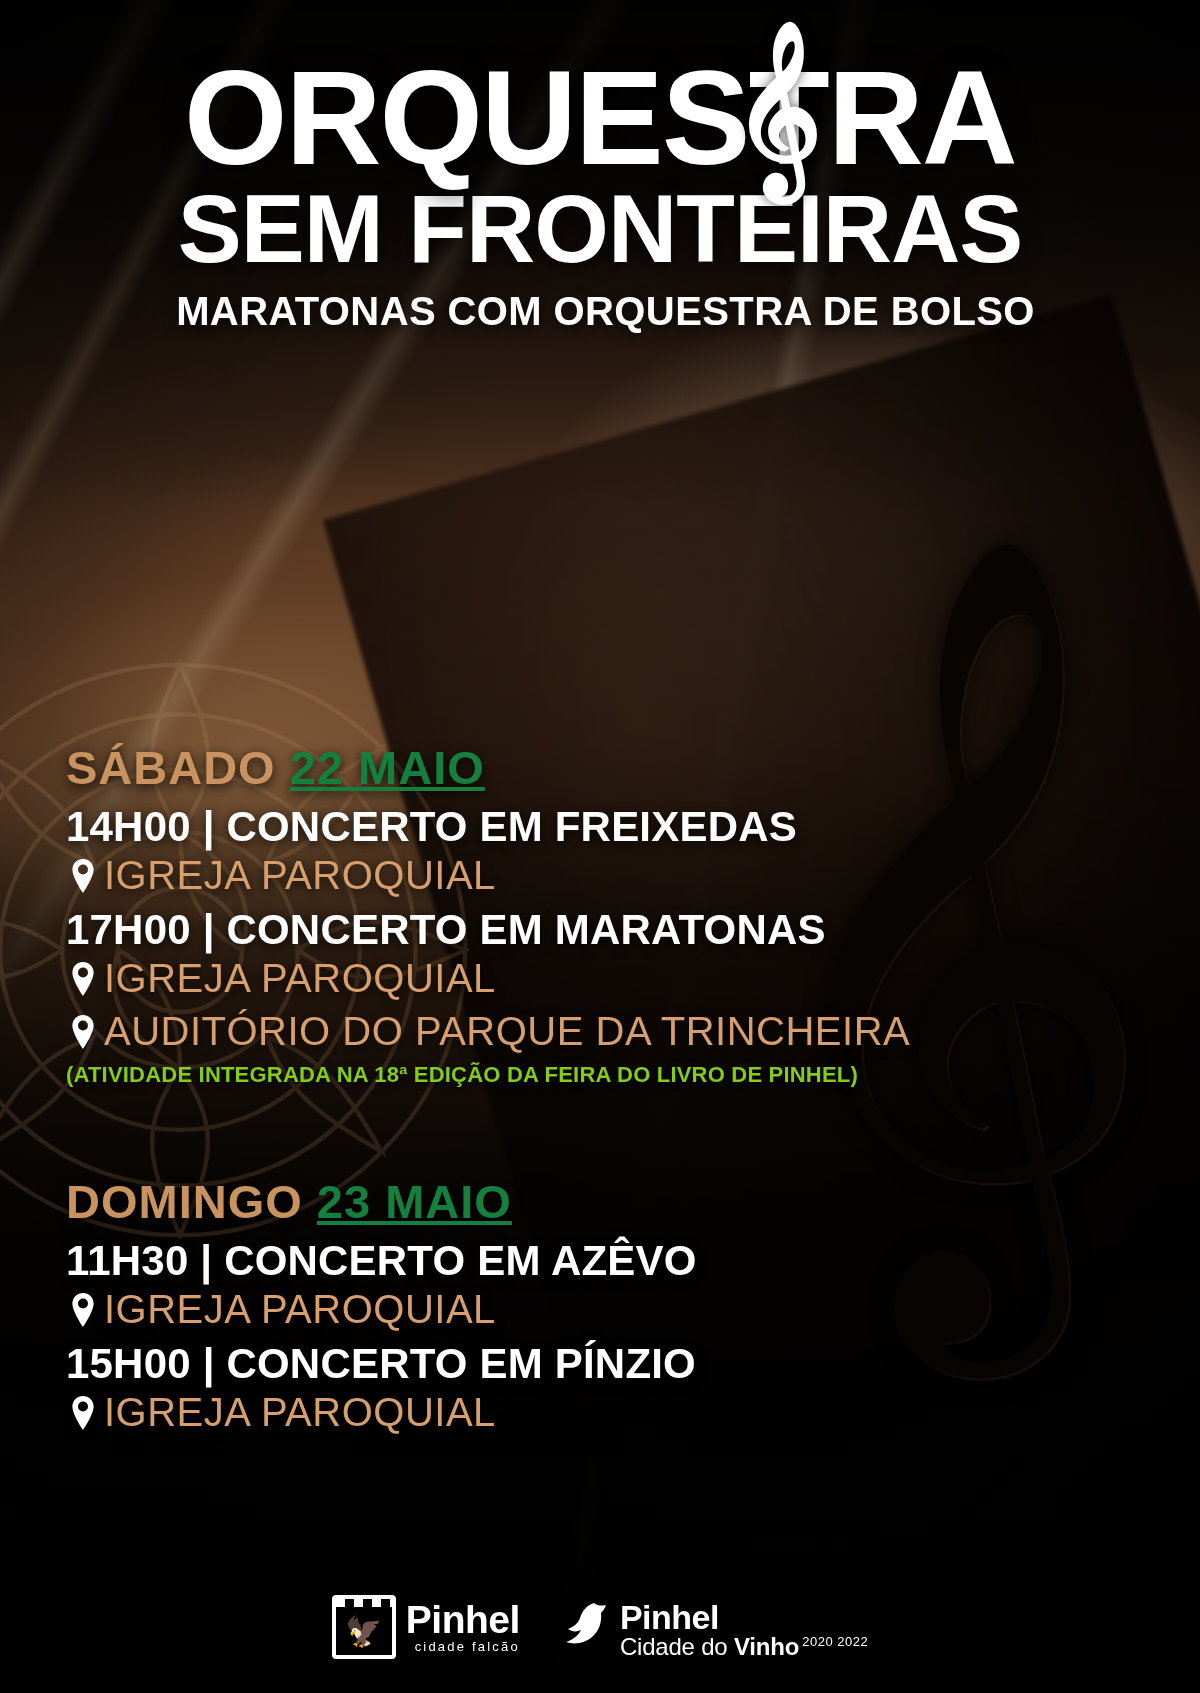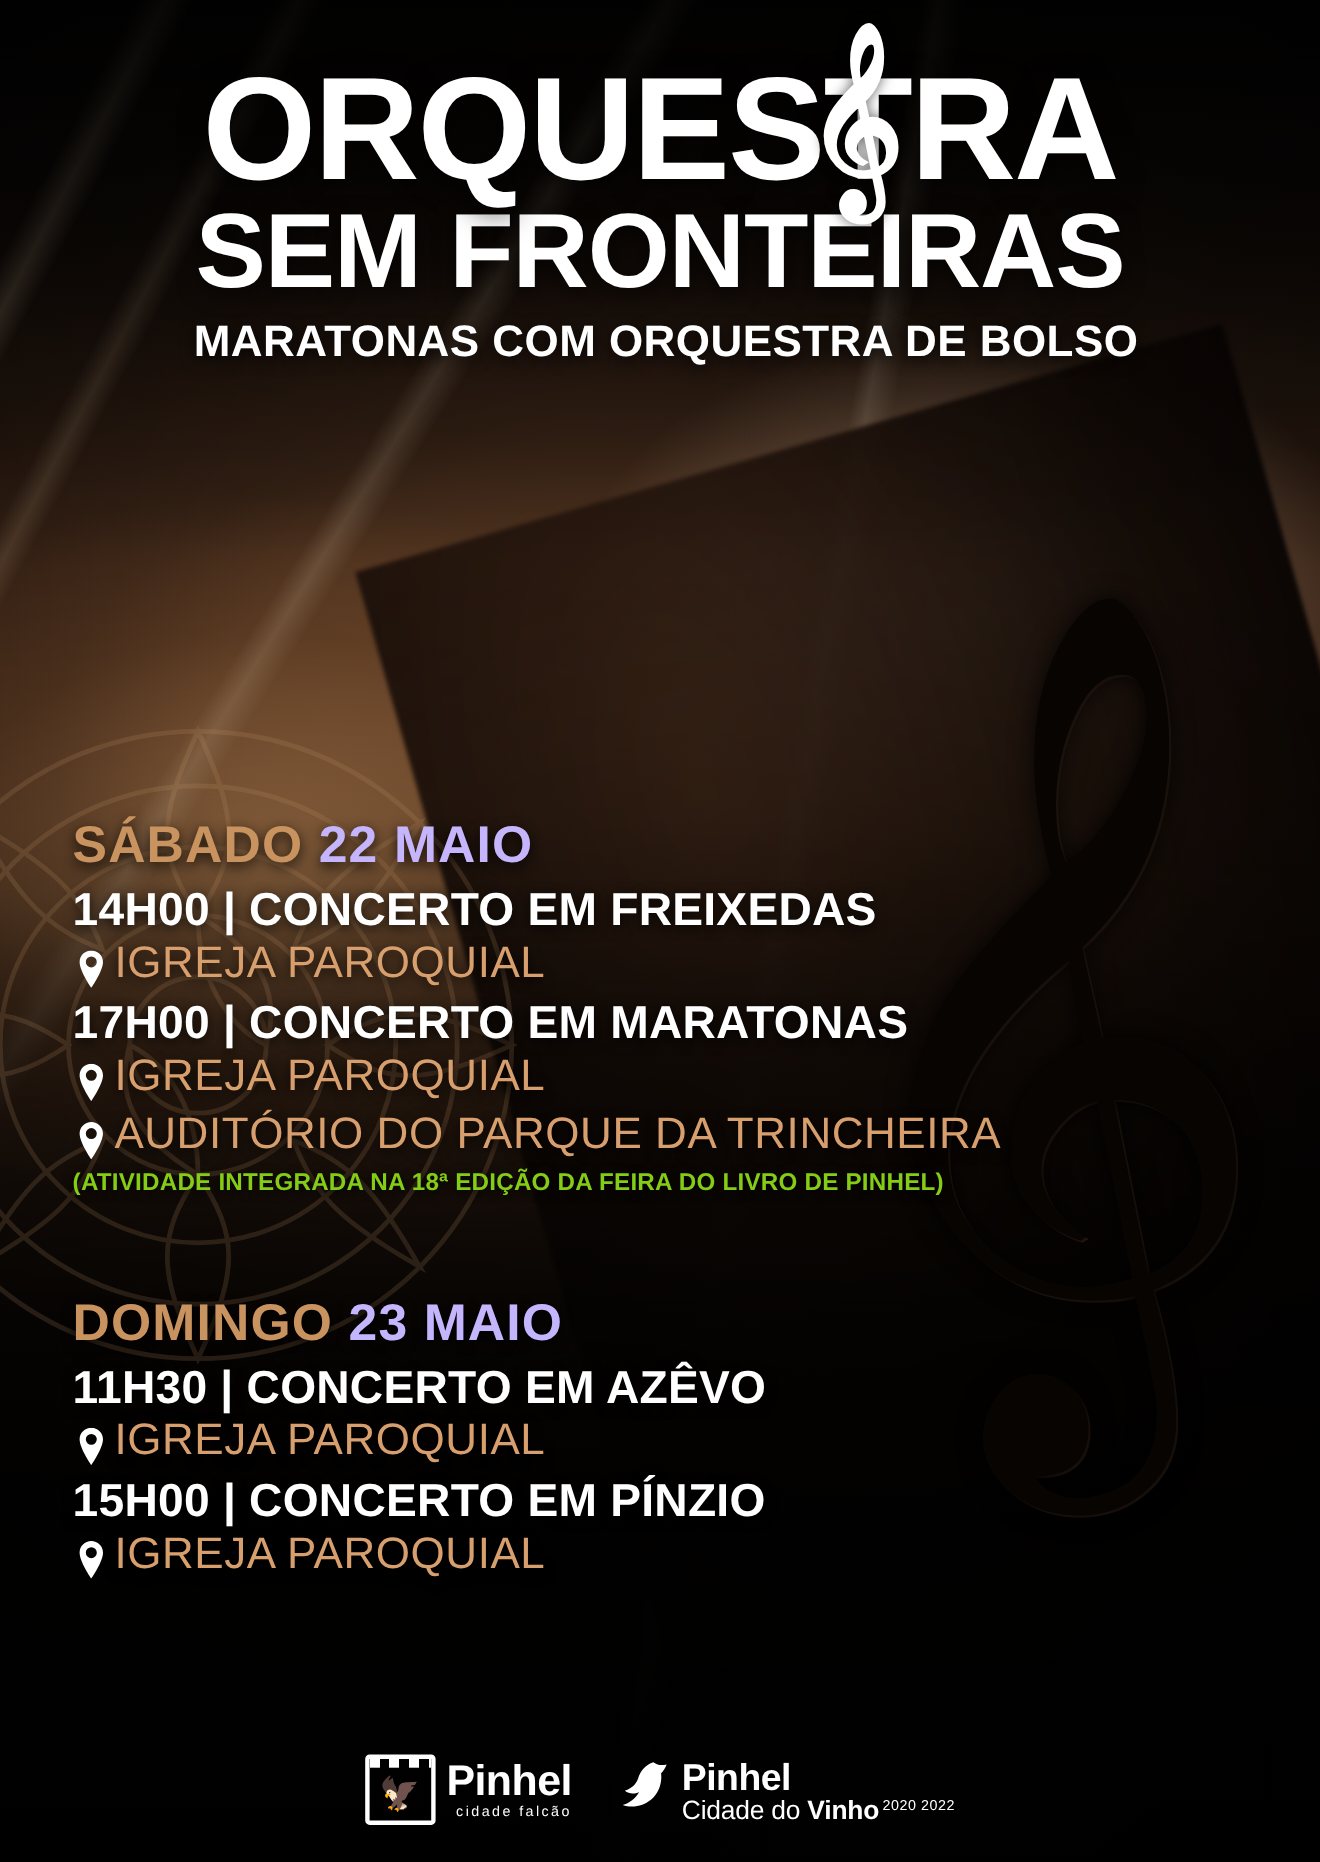--- a/index.html
+++ b/index.html
@@ -157,34 +157,34 @@
 
   .day-head {
     font-weight: bold;
     font-size: 47px;
     letter-spacing: 1px;
     color: #c8935f;
     margin-bottom: 8px;
     text-shadow: 0 3px 12px rgba(0,0,0,0.85);
   }
   .day-head .dow { color: #c8935f; }
-  .day-head .date { color: #c4b5fd; }
+  .day-head .date { color: #15803d; text-decoration: underline; }
 
   .event { margin-bottom: 2px; }
   .event-line {
     font-weight: bold;
     font-size: 42px;
     letter-spacing: 0.2px;
     color: #ffffff;
     text-shadow: 0 3px 12px rgba(0,0,0,0.9);
     white-space: nowrap;
   }
   .venue-line {
     display: flex;
-    align-items: flex-end;
+    align-items: center;
     gap: 8px;
     margin: 2px 0 8px 4px;
   }
   .pin {
     width: 26px;
     height: 34px;
     flex: 0 0 auto;
     display: block;
   }
   .pin svg { display: block; width: 100%; height: 100%; }

